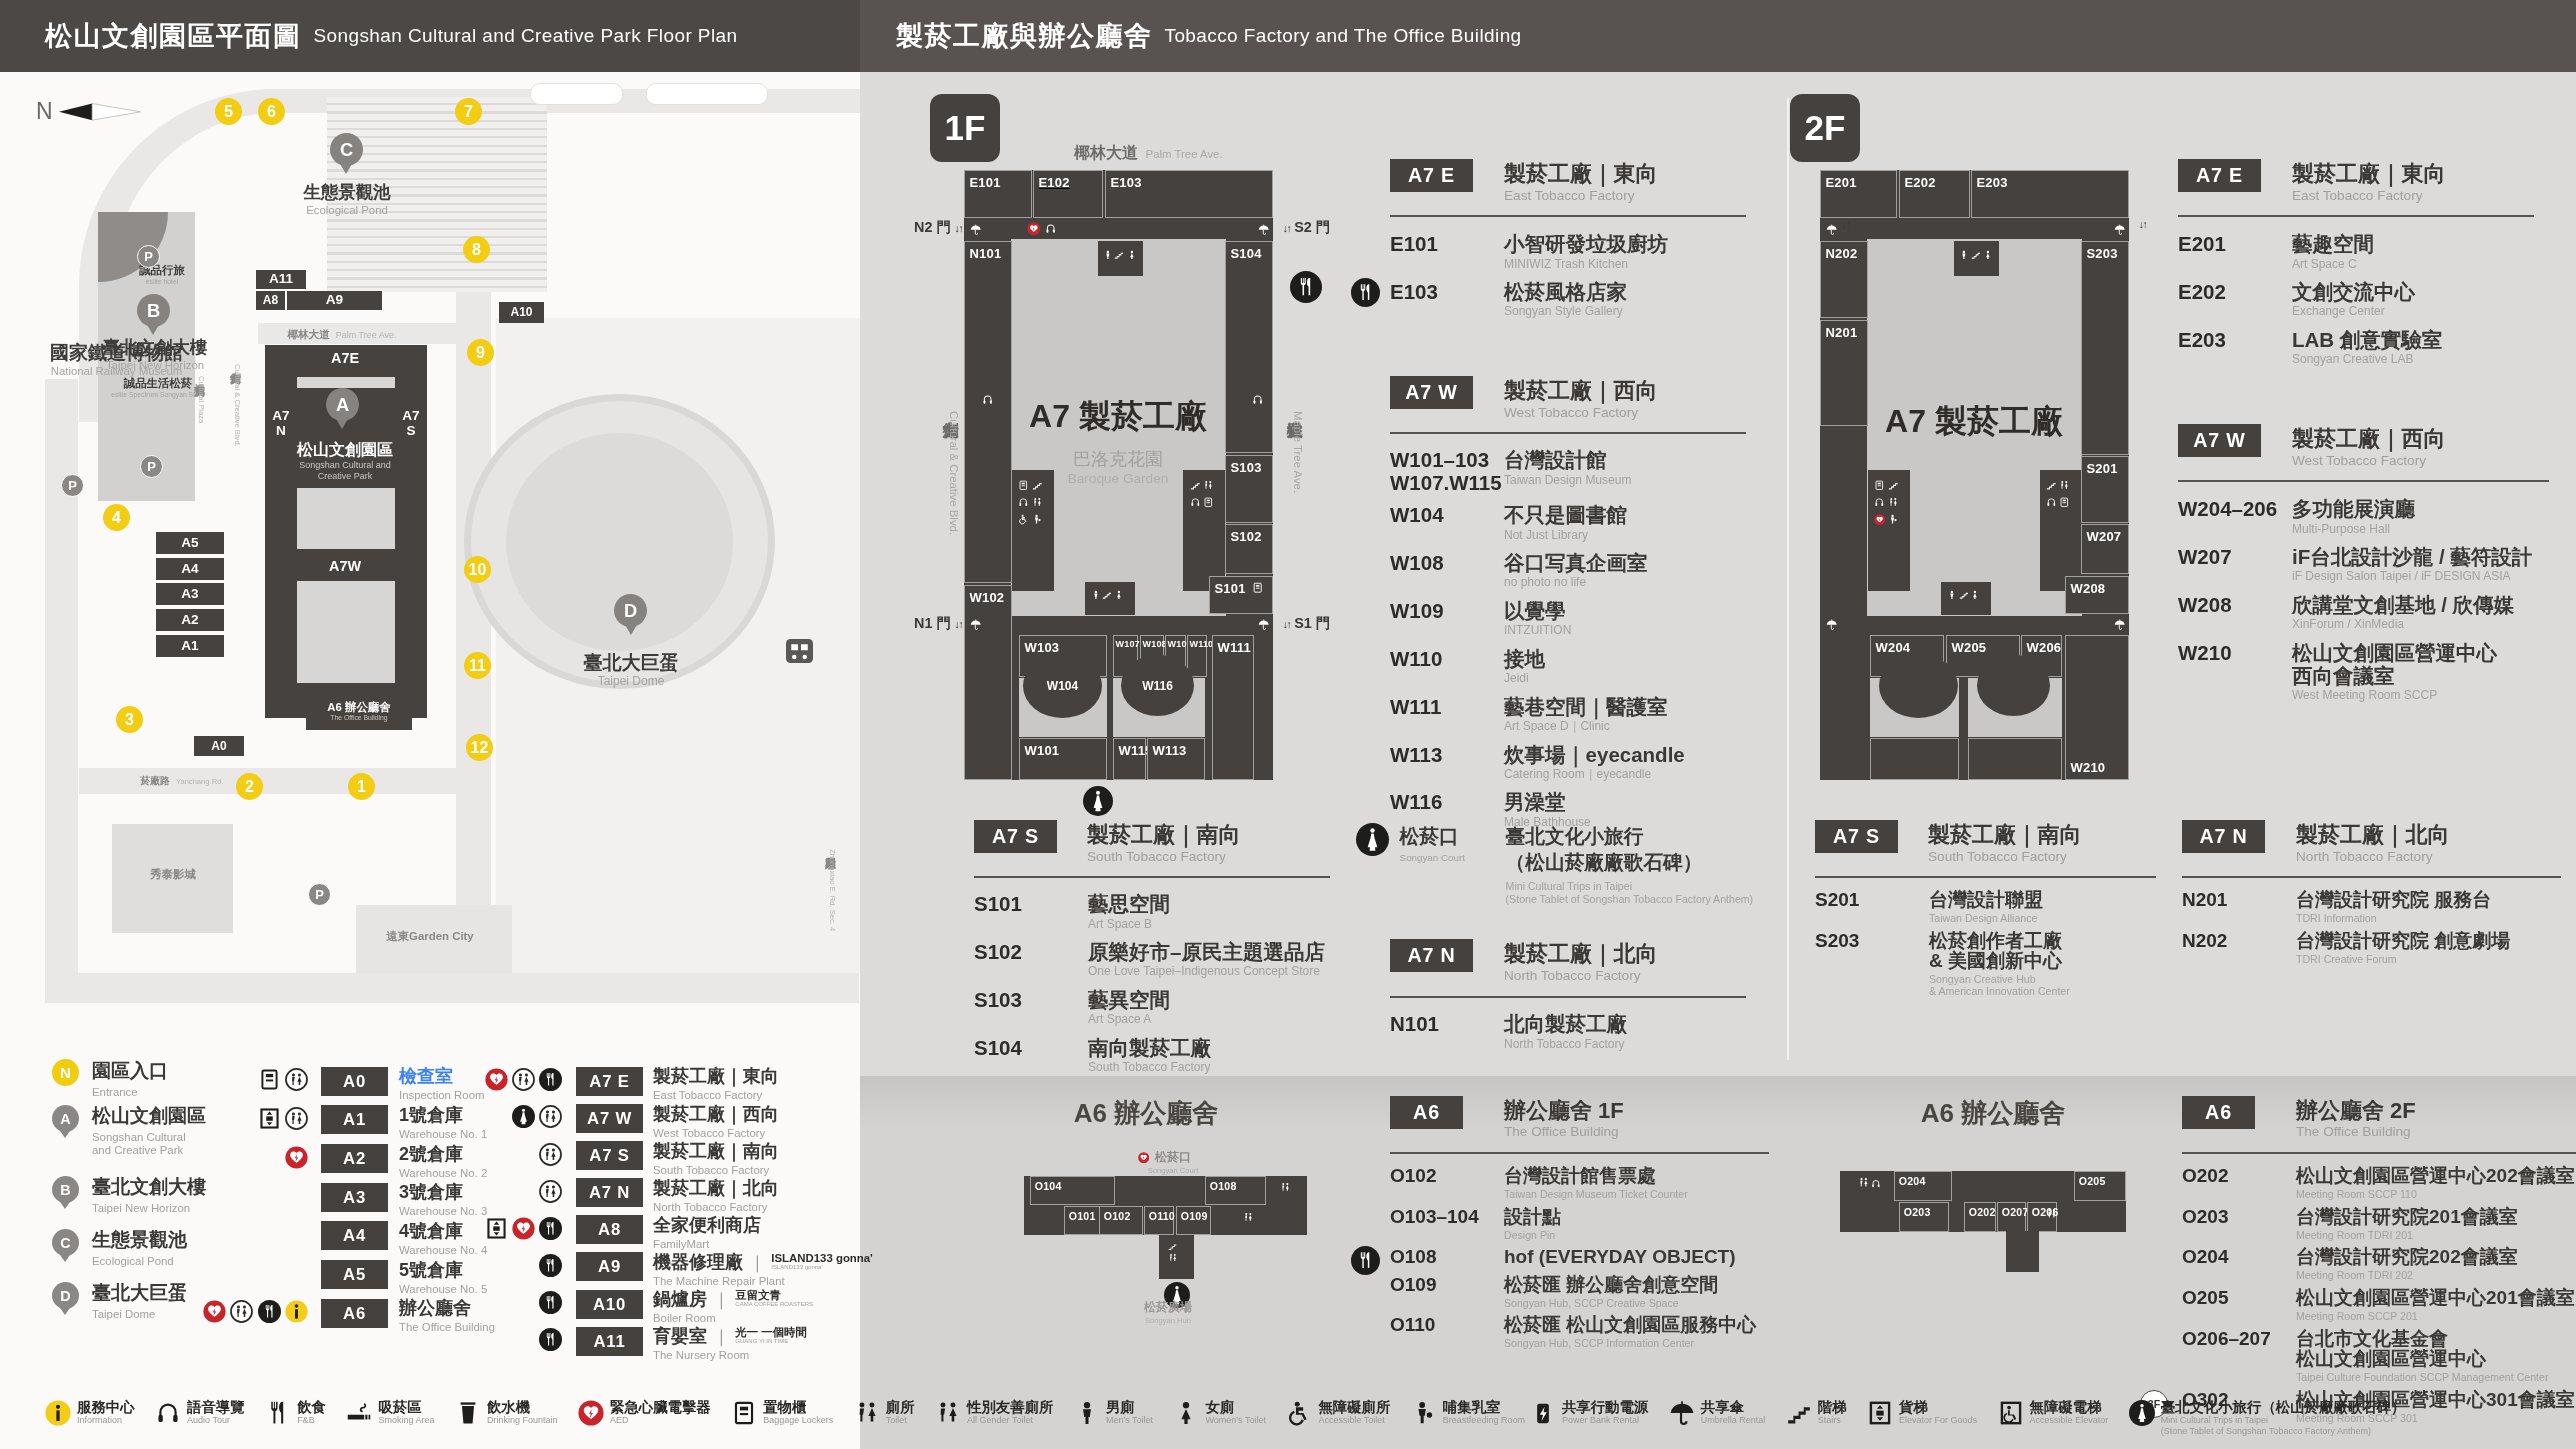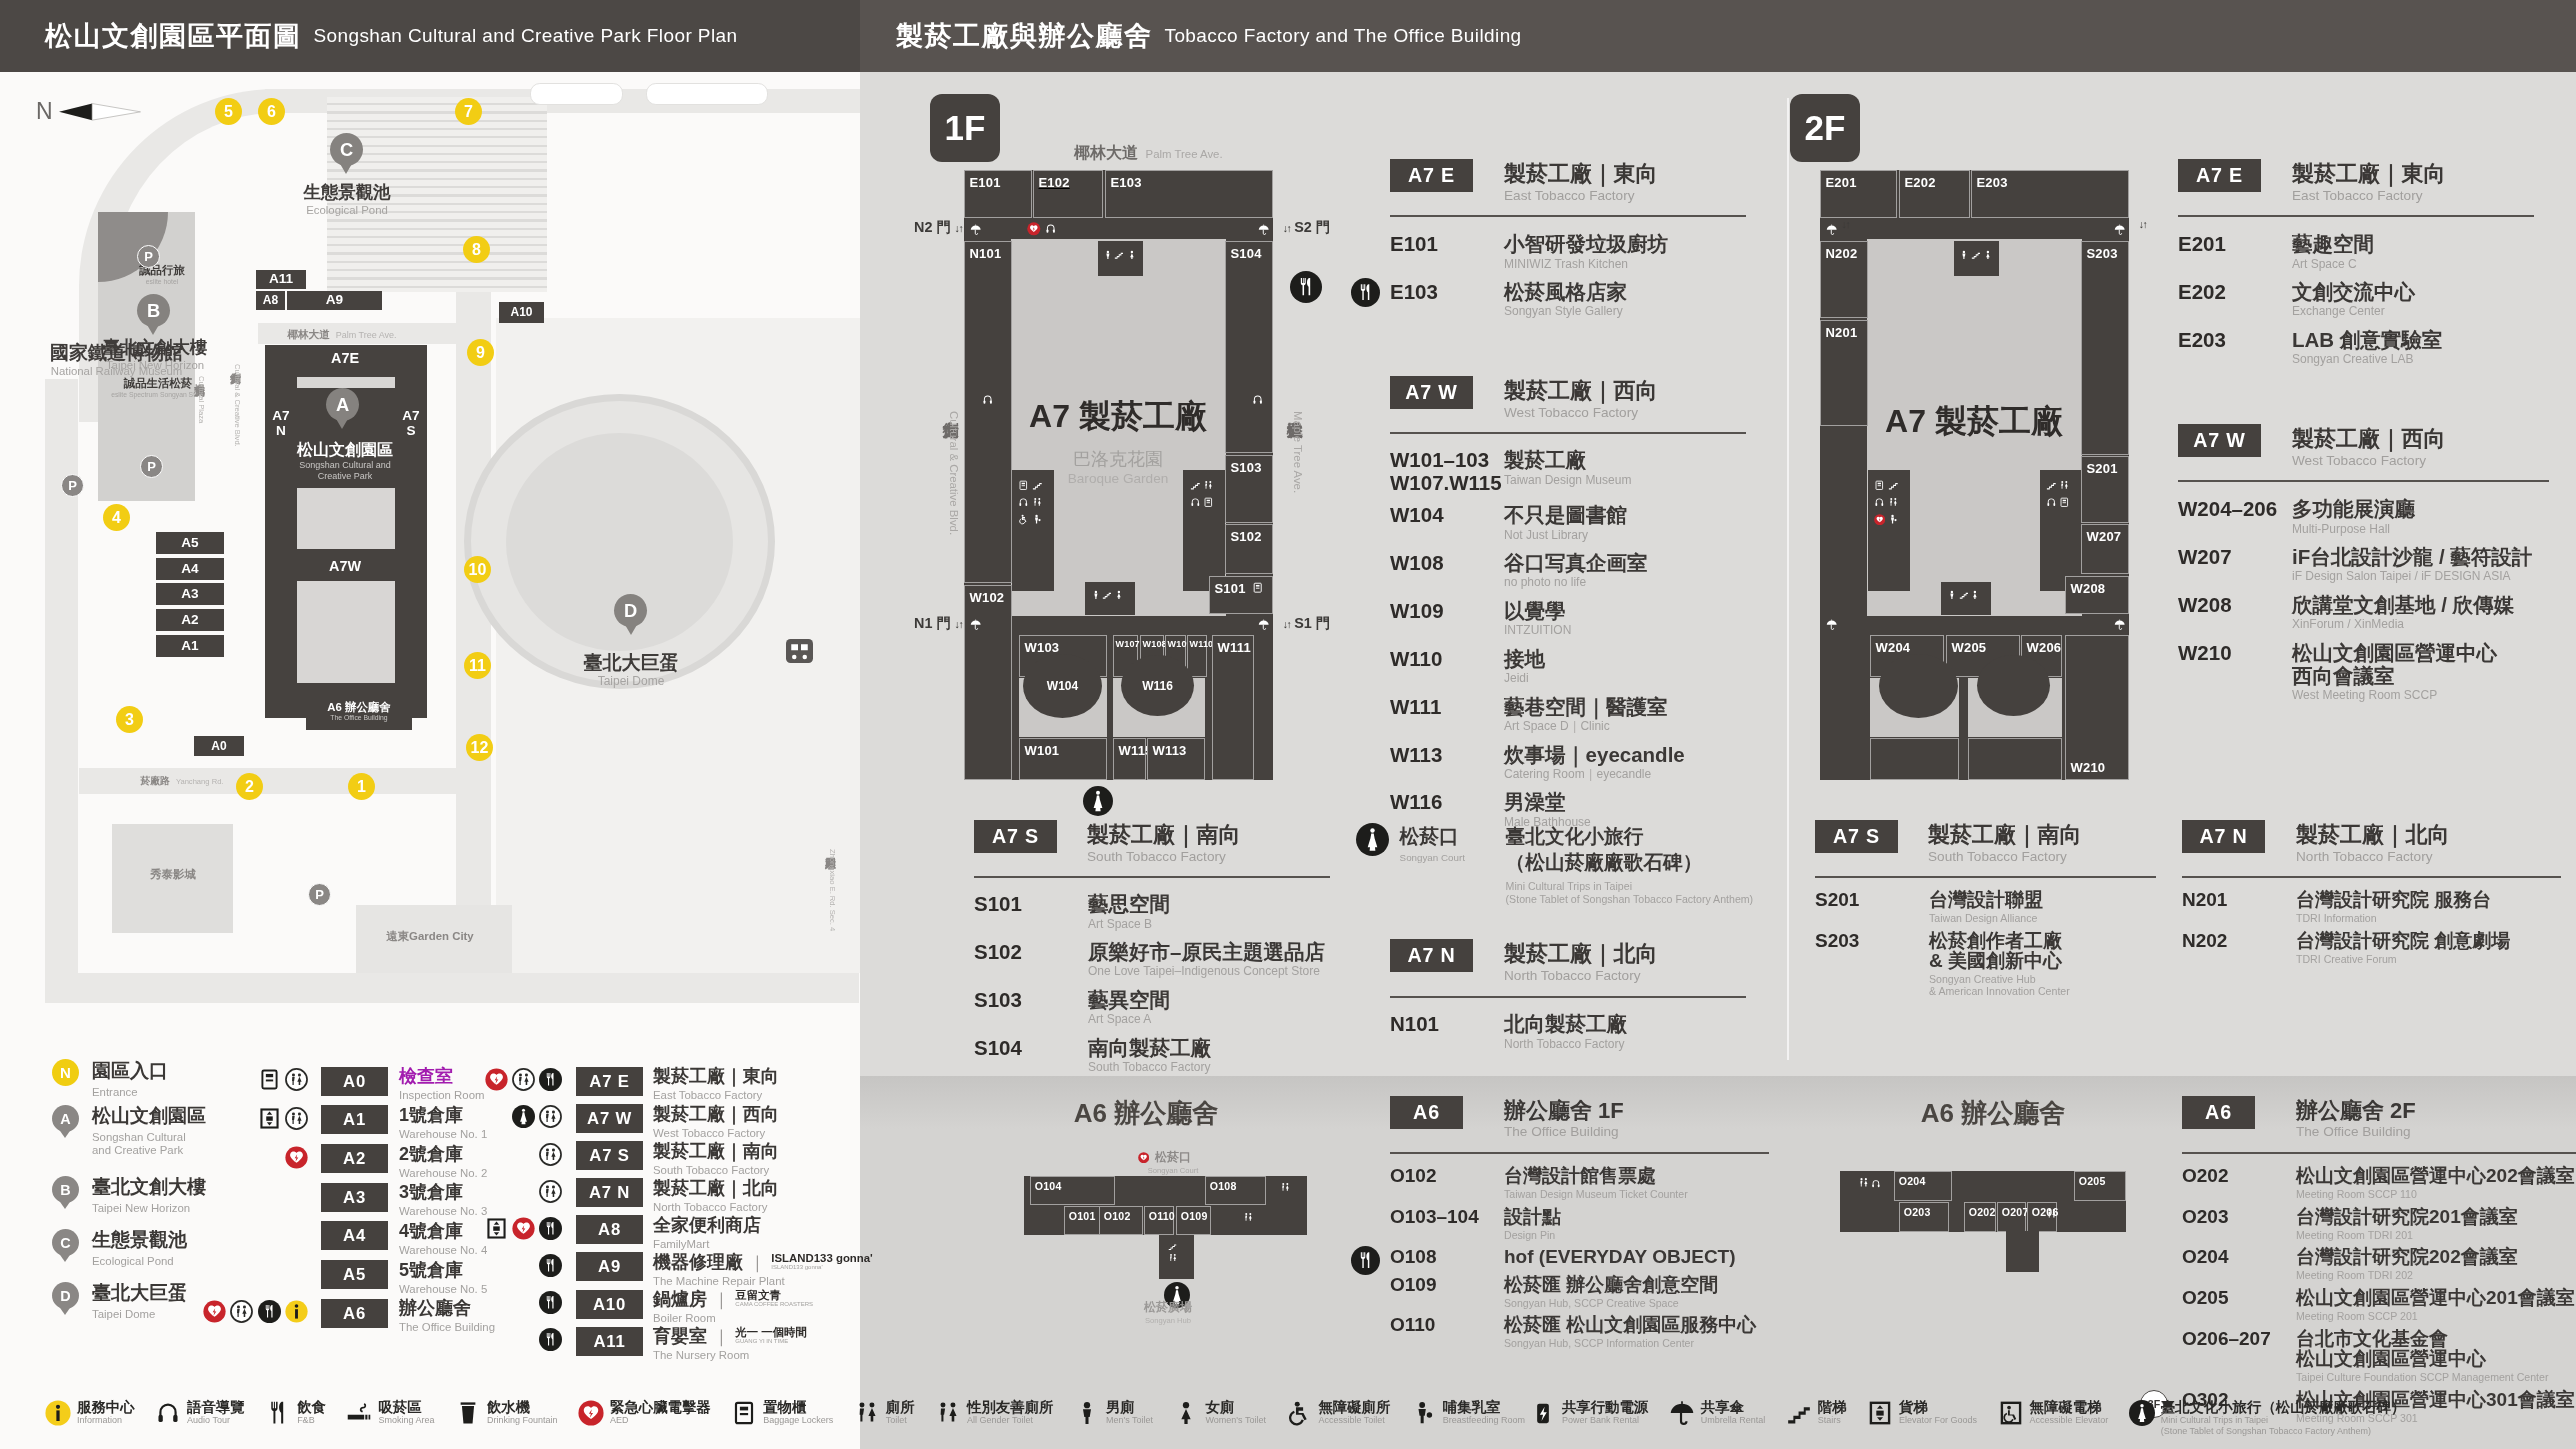--- a/index.html
+++ b/index.html
@@ -728,21 +728,21 @@
       </div>
     </div>
     <div class="abs dirbadge" style="left: 1390px; top: 376px; width: 83px; height: 33px;">A7 W</div>
     <div class="abs" style="left: 1504px; top: 376px; font-size: 22px; font-weight: 700; color: rgb(59, 56, 54); white-space: nowrap;">製菸工廠｜西向</div>
     <div class="abs" style="left: 1504px; top: 405px; font-size: 13.6px; color: rgb(161, 159, 157);">West Tobacco Factory</div>
     <div class="abs" style="left: 1390px; top: 432px; width: 356px; height: 1.5px; background: rgb(86, 82, 79);"></div>
     <div class="abs" style="left: 1390px; top: 439px; width: 356px;">
       <div class="ent">
         <div class="code">W101–103<br>W107.W115</div>
         <div>
-          <div class="tzh">製菸工廠</div>
+          <div class="tzh">台灣設計館</div>
           <div class="ten">Taiwan Design Museum</div>
         </div>
       </div>
       <div class="ent">
         <div class="code">W104</div>
         <div>
           <div class="tzh">不只是圖書館</div>
           <div class="ten">Not Just Library</div>
         </div>
       </div>
@@ -1111,21 +1111,21 @@
         <circle cx="12" cy="12" r="11" fill="#fff" stroke="#2a2a28" stroke-width="1.8"></circle>
         <g fill="#2a2a28" transform="translate(3.8,4.2) scale(0.68)">
           <circle cx="7.4" cy="4.6" r="2.3"></circle>
           <path d="M5.5 7.8h3.8l-.9 5.8h-.6v6.2H5.9v-6.2h-.7z"></path>
           <circle cx="16.6" cy="4.6" r="2.3"></circle>
           <path d="M16.6 7.4l3.3 7.4h-2.1v5h-2.4v-5h-2.1z"></path>
         </g>
       </svg>
     </div>
     <div class="abs dirbadge" style="left: 321px; top: 1067px; width: 67px; height: 29px; font-size: 16.7px;">A0</div>
-    <div class="abs" style="left: 399px; top: 1064px; white-space: nowrap;"><span style="font-size:18px;font-weight:700;color:#a21caf">檢查室</span><div style="font-size:11.4px;color:#a3a19f;margin-top:0.8px">Inspection Room</div></div>
+    <div class="abs" style="left: 399px; top: 1064px; white-space: nowrap;"><span style="font-size:18px;font-weight:700;color:#3b82f6">檢查室</span><div style="font-size:11.4px;color:#a3a19f;margin-top:0.8px">Inspection Room</div></div>
     <div class="abs" style="left: 258px; top: 1107px; width: 23px; height: 23px;"><svg width="23" height="23" viewBox="0 0 24 24" fill="#1d1d1b" style="color:#1d1d1b">
         <rect x="3.6" y="2.6" width="16.8" height="18.8" fill="none" stroke="currentColor" stroke-width="2.2"></rect>
         <path d="M12 4.8l2.8 3.2H9.2z"></path>
         <path d="M12 19.2l-2.8-3.2h5.6z"></path>
         <rect x="8.6" y="9.8" width="6.8" height="4.6"></rect>
       </svg></div>
     <div class="abs" style="left: 285px; top: 1107px; width: 23px; height: 23px;">
       <svg width="23" height="23" viewBox="0 0 24 24" style="display:block">
         <circle cx="12" cy="12" r="11" fill="#fff" stroke="#2a2a28" stroke-width="1.8"></circle>
         <g fill="#2a2a28" transform="translate(3.8,4.2) scale(0.68)">

